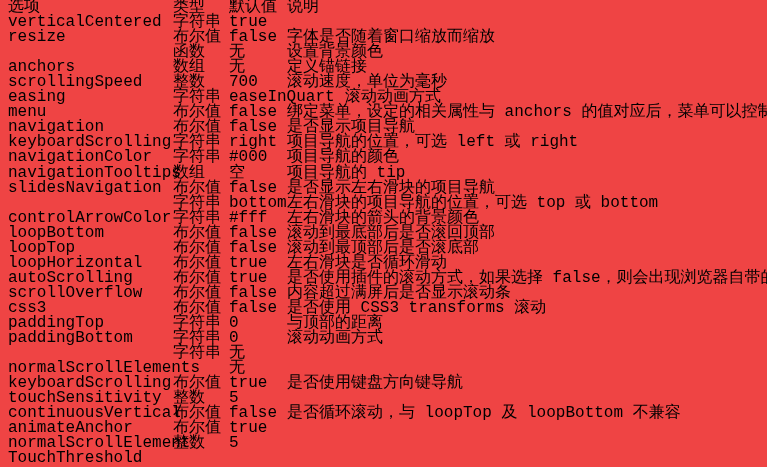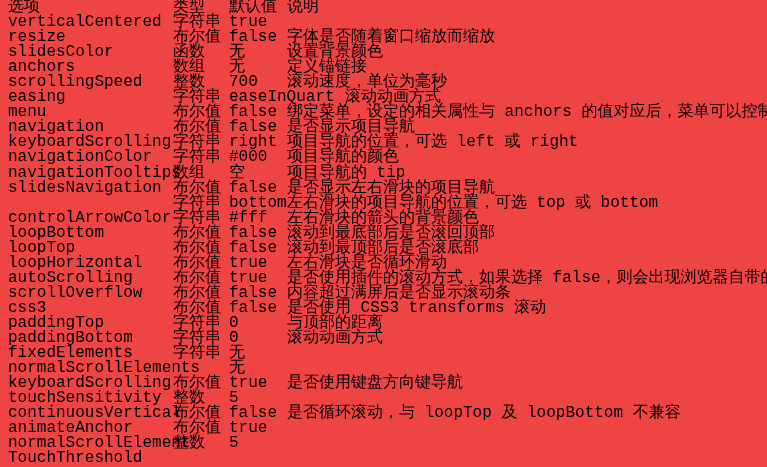--- a/index.html
+++ b/index.html
@@ -48,21 +48,20 @@
         <span class="col col-type">字符串</span>
         <span class="col col-default">true</span>
       </div>
       <div class="row">
         <span class="col col-option">resize</span>
         <span class="col col-type">布尔值</span>
         <span class="col col-default">false</span>
         <span class="col col-desc">字体是否随着窗口缩放而缩放</span>
       </div>
       <div class="row">
-        <span class="col col-option">slidesColor</span>
         <span class="col col-type">函数</span>
         <span class="col col-default">无</span>
         <span class="col col-desc">设置背景颜色</span>
       </div>
       <div class="row">
         <span class="col col-option">anchors</span>
         <span class="col col-type">数组</span>
         <span class="col col-default">无</span>
         <span class="col col-desc">定义锚链接</span>
       </div>
@@ -167,21 +166,20 @@
         <span class="col col-default">0</span>
         <span class="col col-desc">与顶部的距离</span>
       </div>
       <div class="row">
         <span class="col col-option">paddingBottom</span>
         <span class="col col-type">字符串</span>
         <span class="col col-default">0</span>
         <span class="col col-desc">滚动动画方式</span>
       </div>
       <div class="row">
-        <span class="col col-option">fixedElements</span>
         <span class="col col-type">字符串</span>
         <span class="col col-default">无</span>
         <span class="col col-desc"></span>
       </div>
       <div class="row">
         <span class="col col-option">normalScrollElements</span>
         <span class="col col-type"></span>
         <span class="col col-default">无</span>
         <span class="col col-desc"></span>
       </div>

